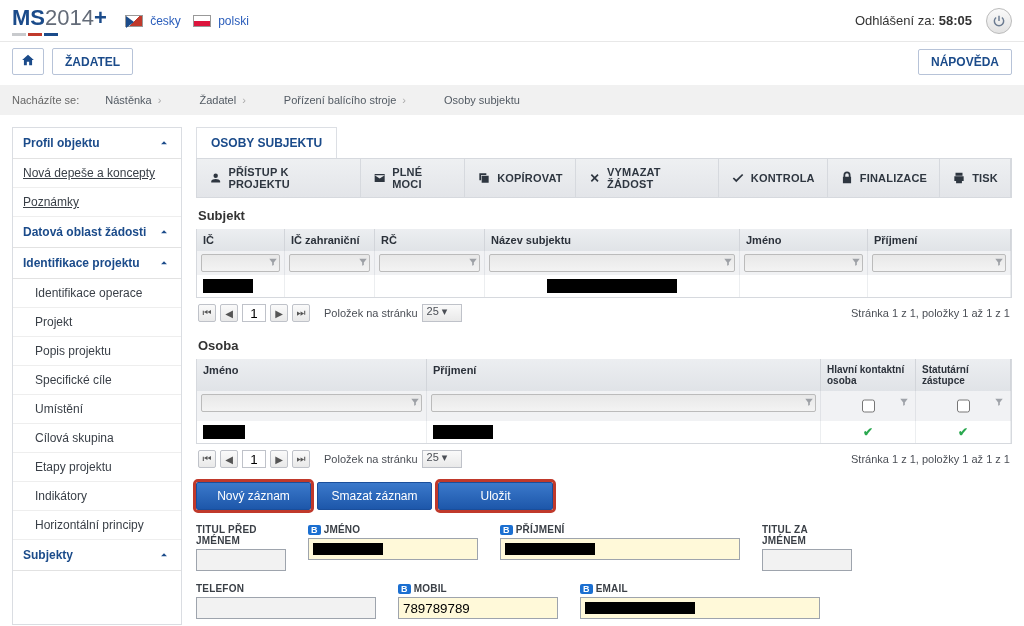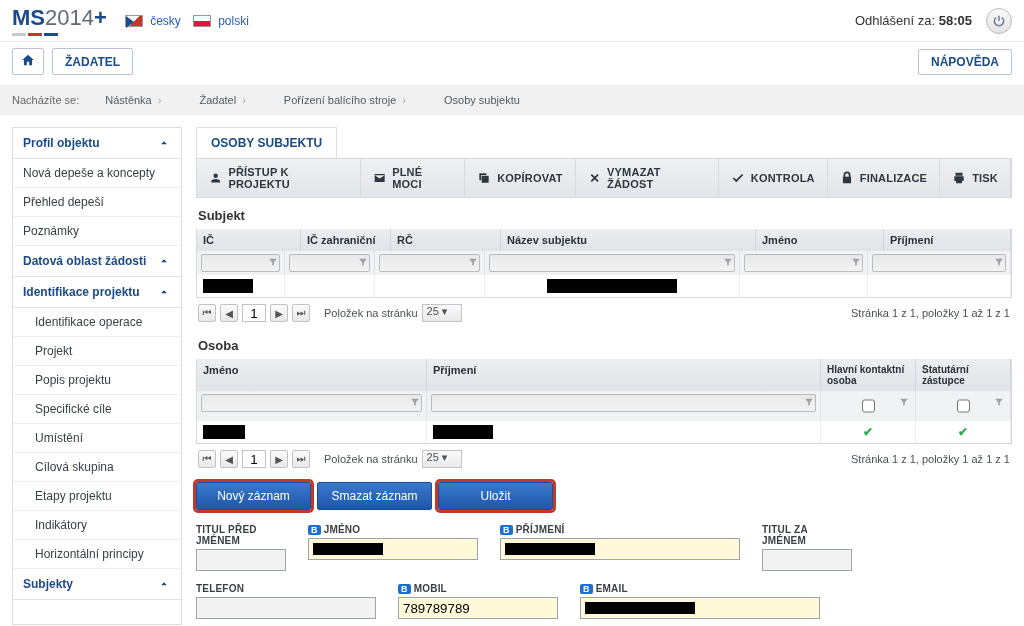--- a/index.html
+++ b/index.html
@@ -28,21 +28,21 @@
 
   
   .breadcrumb { background:#f1f1f1; padding:7px 12px; font-size:11px; color:#666; display:flex; align-items:center; gap:20px; }
   .bc-sep::after { content:"›"; margin:0 6px; color:#aaa; }
   .bc-link { color:#525a63; cursor:pointer; padding:2px 6px; }
 
   
   .layout { display:flex; padding:12px; gap:14px; }
   .sidebar { width:170px; border:1px solid #dadde2; }
   .side-head { background:#fff; color:#1b4b8a; font-weight:bold; padding:8px 10px; border-bottom:1px solid #e2e2e2; display:flex; justify-content:space-between; align-items:center; cursor:pointer; font-size:12px; }
-  .side-item { padding:7px 10px; color:#393f47; border-bottom:1px solid #eee; cursor:pointer; font-size:12px; }
+  .side-item { padding:7px 10px; color:#393f47; border-bottom:1px solid #eee; cursor:pointer; font-size:12px;text-decoration:underline; }
   .side-sub { padding:7px 10px 7px 22px; color:#393f47; border-bottom:1px solid #eee; cursor:pointer; font-size:12px; }
   .chev { width:14px; height:14px; }
 
   
   .main { flex:1; }
   .tab { display:inline-block; border:1px solid #dcdfe4; border-bottom:none; padding:8px 14px; color:#1b4b8a; font-weight:bold; font-size:12px; background:#fff; }
   .toolbar { background:linear-gradient(#eef0f2,#e3e5e9); border:1px solid #d6d9de; display:flex; font-size:11px; }
   .tool { padding:7px 12px; display:flex; align-items:center; gap:6px; color:#2e3640; cursor:pointer; border-right:1px solid #d6d9de; font-weight:bold; letter-spacing:0.2px; }
   .tool svg { width:14px; height:14px; }
 
@@ -143,21 +143,20 @@
 <div class="layout">
 
   <div class="sidebar">
     <div class="side-head">
       <span>Profil objektu</span>
       <svg class="chev" viewBox="0 0 24 24">
           <path fill="#1b4b8a" d="M7 14l5-5 5 5z"></path>
         </svg>
     </div>
     <div class="side-item">Nová depeše a koncepty</div>
-    <div class="side-item">Přehled depeší</div>
     <div class="side-item">Poznámky</div>
 
     <div class="side-head">
       <span>Datová oblast žádosti</span>
       <svg class="chev" viewBox="0 0 24 24">
           <path fill="#1b4b8a" d="M7 14l5-5 5 5z"></path>
         </svg>
     </div>
 
     <div class="side-head">
@@ -230,21 +229,21 @@
             <path fill="#2e3640" d="M6 3h12v5H6zM4 9h16v8h-3v4H7v-4H4zm5 8h6v3H9z"></path>
           </svg>
         <span>TISK</span>
       </div>
     </div>
 
     
     <div class="section-title">Subjekt</div>
     <div class="tbl">
       <div class="th-row">
-        <div class="th" style="width:104px">IČ</div>
+        <div class="th" style="width:88px">IČ</div>
         <div class="th" style="width:90px">IČ zahraniční</div>
         <div class="th" style="width:110px">RČ</div>
         <div class="th" style="width:255px">Název subjektu</div>
         <div class="th" style="width:128px">Jméno</div>
         <div class="th" style="flex:1">Příjmení</div>
       </div>
       <div class="filter-row">
         <div class="filter-cell" style="width:88px"><input style=""><svg class="funnel funnel-svg" viewBox="0 0 24 24">
               <path d="M3 4h18l-7 9v6l-4 2v-8z"></path>
             </svg></div>

